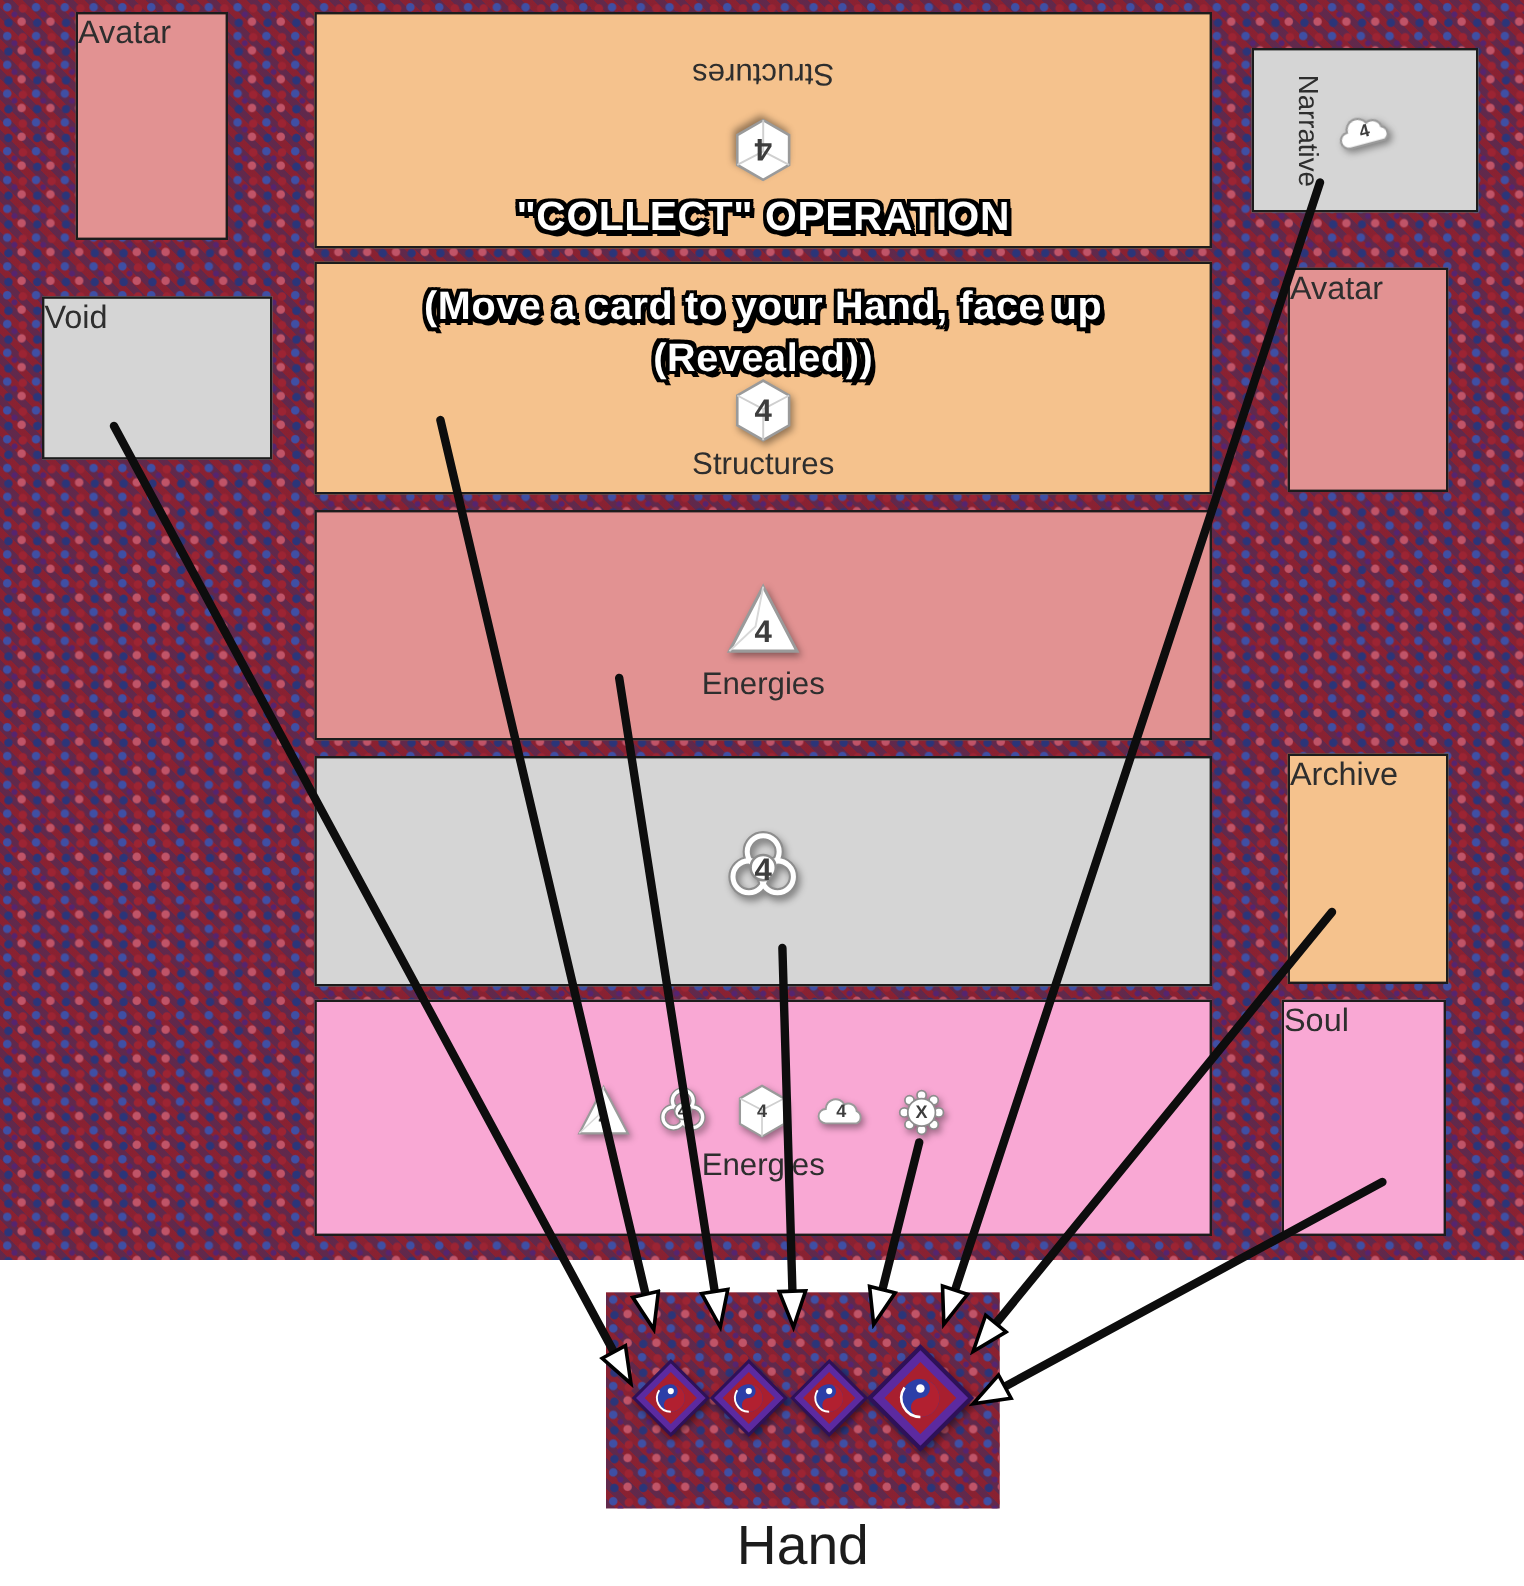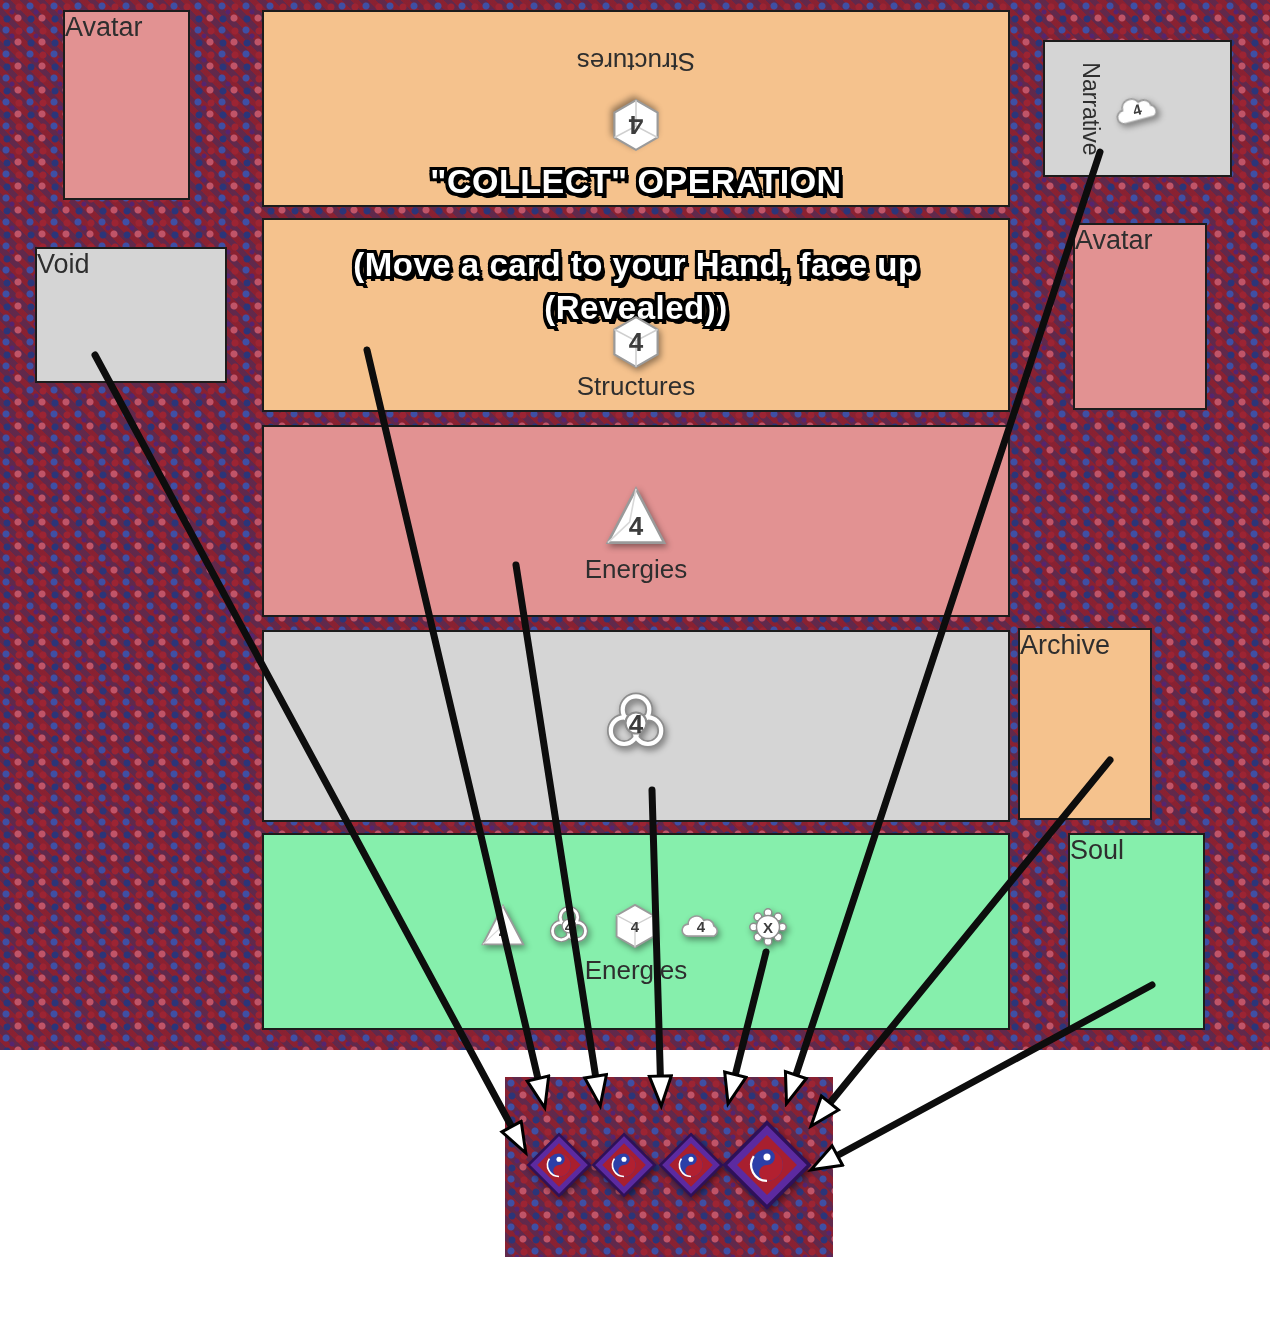--- a/index.html
+++ b/index.html
@@ -17,21 +17,21 @@
       repeating-linear-gradient(45deg, rgba(43,53,121,0.35) 0 6px, rgba(158,32,47,0.35) 6px 12px);
     background-size:24px 24px,24px 24px,24px 24px,24px 24px,24px 24px,auto;
   }
 
   .board { position:absolute; left:0; top:0; width:1270px; height:1050px; }
 
   .zone, .card { position:absolute; border:2px solid #1c1c1c; }
   .orange { background:#f5c28d; }
   .pink   { background:#e29292; }
   .gray   { background:#d5d5d5; }
-  .blue   { background:#86efac; }
+  .blue   { background:#f9a8d4; }
 
   .zone-label { font-size:26px; color:#2e2e2e; }
   .card-label { font-size:27px; color:#2e2e2e; }
 
   .comic {
     font-weight:bold; color:#ffffff; letter-spacing:0.5px;
     text-shadow:
       -3px -3px 0 #000, 3px -3px 0 #000, -3px 3px 0 #000, 3px 3px 0 #000,
       -3px 0 0 #000, 3px 0 0 #000, 0 -3px 0 #000, 0 3px 0 #000, 4px 5px 0 #000;
   }
@@ -120,21 +120,21 @@
     <div class="icon icon-lg" style="position:absolute; left:50%; top:86px; width:54px; height:54px; transform:translateX(-50%) rotate(180deg);">
       <svg viewBox="0 0 100 100">
           <use href="#sym-hex"></use>
         </svg>
       <span class="num num-hex">4</span>
     </div>
     <div class="comic abs-center-x" style="bottom:4px; font-size:34px;">"COLLECT" OPERATION</div>
   </div>
 
   <div class="zone orange" style="left:262px; top:218px; width:748px; height:194px;">
-    <div class="comic abs-center-x" style="top:24px; font-size:33px; line-height:1.3;">
+    <div class="comic abs-center-x" style="top:14px; font-size:33px; line-height:1.3;">
       <div>(Move a card to your Hand, face up</div>
       <div>(Revealed))</div>
     </div>
     <div class="icon icon-lg" style="position:absolute; left:50%; top:95px; width:54px; height:54px; transform:translateX(-50%);">
       <svg viewBox="0 0 100 100">
           <use href="#sym-hex"></use>
         </svg>
       <span class="num num-hex">4</span>
     </div>
     <span class="zone-label abs-center-x" style="bottom:8px;">Structures</span>
@@ -210,21 +210,21 @@
           <use href="#sym-cloud"></use>
         </svg>
       <span class="num">4</span>
     </div>
   </div>
 
   <div class="card pink" style="left:1073px; top:223px; width:134px; height:187px;">
     <span class="card-label">Avatar</span>
   </div>
 
-  <div class="card orange" style="left:1018px; top:628px; width:134px; height:192px;">
+  <div class="card orange" style="left:1073px; top:628px; width:134px; height:192px;">
     <span class="card-label">Archive</span>
   </div>
 
   <div class="card blue" style="left:1068px; top:833px; width:137px; height:197px;">
     <span class="card-label">Soul</span>
   </div>
 
   <div class="pattern" style="position:absolute; left:505px; top:1077px; width:328px; height:180px;">
     <div class="handcard" style="left:22px;  top:56px; width:64px; height:64px;">
       <svg viewBox="0 0 100 100">
@@ -241,20 +241,21 @@
           <use href="#sym-cardback"></use>
         </svg>
     </div>
     <div class="handcard" style="left:218px; top:44px; width:88px; height:88px;">
       <svg viewBox="0 0 100 100">
           <use href="#sym-cardback"></use>
         </svg>
     </div>
   </div>
 
+  <div class="hand-label">Hand</div>
 
   <svg class="arrows" viewBox="0 0 1270 1322">
     <defs>
       <marker id="arrowhead" markerUnits="userSpaceOnUse" markerWidth="36" markerHeight="28" refX="24" refY="13" orient="auto">
         <path d="M2,2 L32,13 L2,24 Z" fill="#ffffff" stroke="#000000" stroke-width="3"></path>
       </marker>
     </defs>
     <g stroke="#0d0d0d" stroke-width="7" stroke-linecap="round">
       <line x1="95" y1="355" x2="522" y2="1146" marker-end="url(#arrowhead)"></line>
       <line x1="367" y1="350" x2="543" y2="1100" marker-end="url(#arrowhead)"></line>

